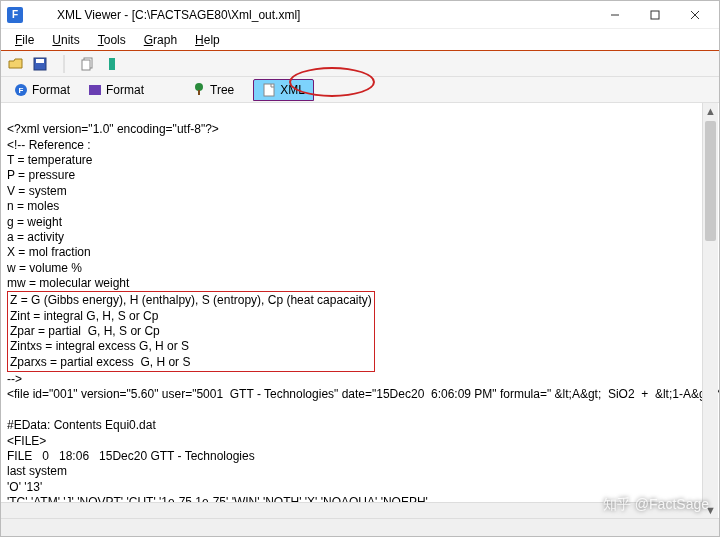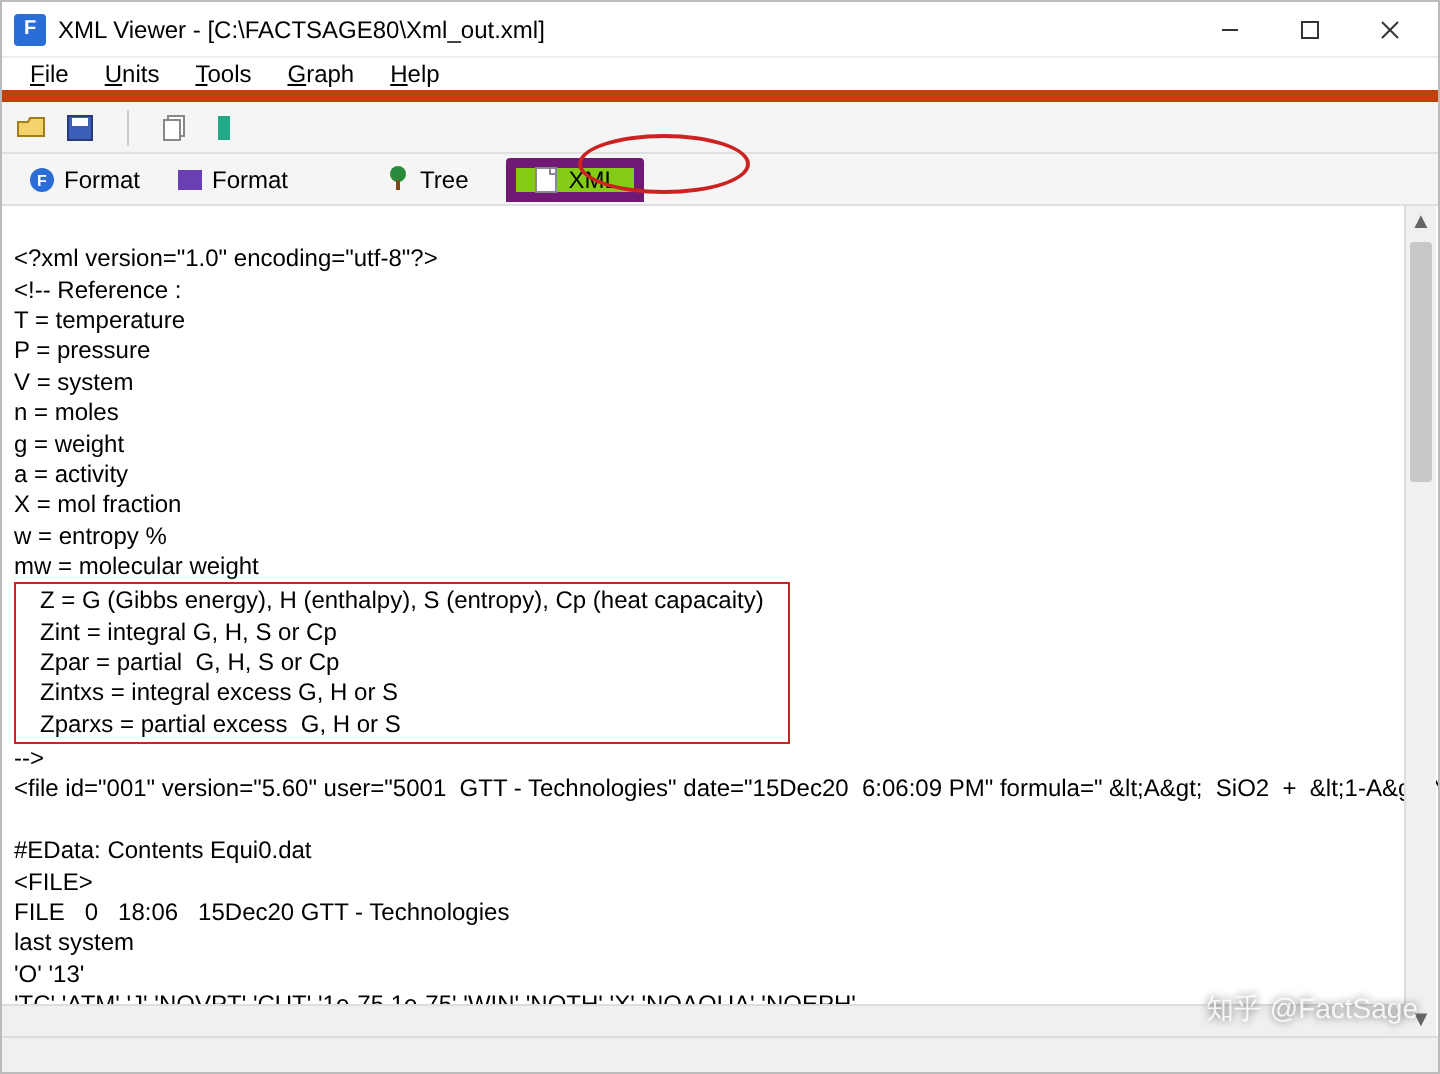--- a/index.html
+++ b/index.html
@@ -1,32 +1,32 @@
 <!DOCTYPE html>
 <html><head>
 <meta charset="utf-8">
 <style>
   * { box-sizing: border-box; margin: 0; padding: 0; }
   body { font-family: "Segoe UI", Tahoma, sans-serif; font-size: 11px; background: #fff; width: 720px; height: 537px; overflow: hidden; border: 1px solid #bbb; position: relative; }
   .titlebar { height: 28px; background: #fff; display: flex; align-items: center; padding: 0 4px 0 6px; border-bottom: 1px solid #eee; }
-  .titlebar .apptitle { flex: 1; font-size: 12px; color: #000; }
+  .titlebar .apptitle { flex: 1; font-size: 12px; color: #000; margin-left: 28px; }
   .titlebar .appicon { width: 16px; height: 16px; margin-right: 6px; background: #2a6dd6; border-radius: 2px; display: inline-flex; align-items: center; justify-content: center; color:#fff; font-size:10px; font-weight:bold; }
   .winbtns { display: flex; }
   .winbtn { width: 40px; height: 26px; display: flex; align-items: center; justify-content: center; color: #333; font-size: 10px; }
-  .menubar { height: 22px; display: flex; align-items: center; padding: 0 6px; gap: 2px; border-bottom: 6px solid #c2410c; }
+  .menubar { height: 22px; display: flex; align-items: center; padding: 0 6px; gap: 2px; border-bottom: 1px solid #c2410c; }
   .menuitem { padding: 2px 8px; color: #000; font-size: 12px; }
   .menuitem .ul { text-decoration: underline; }
   .iconrow { height: 26px; display: flex; align-items: center; padding: 0 4px; border-bottom: 1px solid #e0e0e0; gap: 2px; background: #f5f5f5; }
   .ic { width: 22px; height: 20px; display: flex; align-items: center; justify-content: center; }
   .tabrow { height: 26px; display: flex; align-items: center; padding: 0 4px; gap: 0; border-bottom: 1px solid #e0e0e0; background: #f5f5f5; }
   .tabbtn { height: 22px; display: flex; align-items: center; padding: 0 8px; border: 1px solid transparent; gap:4px; font-size:12px; }
-  .tabbtn.act { border: 5px solid #701a75; background: #84cc16; border-radius: 2px 2px 0 0; }
+  .tabbtn.act { border: 1px solid #701a75; background: #7dd3fc; border-radius: 2px 2px 0 0; }
   .redcircle { position: absolute; border: 2px solid #c22; border-radius: 50%; pointer-events: none; }
   .content { position: absolute; top: 102px; left: 0; right: 0; bottom: 18px; overflow: auto; padding: 4px 6px; font-family: Arial, sans-serif; font-size: 12px; line-height: 1.28; white-space: pre; color: #000; }
-  .redbox { border: 1.5px solid #c22; padding: 1px 12px; display: inline-block; }
+  .redbox { border: 1.5px solid #c22; padding: 1px 2px; display: inline-block; }
   .status { position:absolute; left:0; right:0; bottom:0; height:18px; background:#f0f0f0; border-top:1px solid #ddd; }
   .watermark { position:absolute; right:10px; bottom:22px; color:rgba(255,255,255,0.85); text-shadow:0 0 4px rgba(0,0,0,.6); font-size:14px; font-family: sans-serif; text-align: center; }
   .scrollv { position:absolute; right:1px; top:102px; bottom:18px; width:16px; background:#f0f0f0; border-left:1px solid #ddd; }
   .scrollv .arrow { height:16px; display:flex; align-items:center; justify-content:center; color:#666; }
   .scrollv .thumb { position:absolute; left:2px; right:2px; top:18px; height:120px; background:#c8c8c8; border-radius:2px; }
   .scrollh { position:absolute; left:0; right:16px; bottom:18px; height:16px; background:#f0f0f0; border-top:1px solid #ddd; }
   .greenblock{width:6px;height:12px;background:#2a8;}
   
   svg { display:block; }
 </style>
@@ -127,21 +127,21 @@
 <div class="content">
 <span>&lt;?xml version="1.0" encoding="utf-8"?&gt;</span>
 <span>&lt;!-- Reference :</span>
 <span>T = temperature</span>
 <span>P = pressure</span>
 <span>V = system</span>
 <span>n = moles</span>
 <span>g = weight</span>
 <span>a = activity</span>
 <span>X = mol fraction</span>
-<span>w = entropy %</span>
+<span>w = volume %</span>
 <span>mw = molecular weight</span>
 <span class="redbox"><span>Z = G (Gibbs energy), H (enthalpy), S (entropy), Cp (heat capacaity)</span>
 <span>Zint = integral G, H, S or Cp</span>
 <span>Zpar = partial  G, H, S or Cp</span>
 <span>Zintxs = integral excess G, H or S</span>
 <span>Zparxs = partial excess  G, H or S</span></span>
 <span>--&gt;</span>
 <span>&lt;file id="001" version="5.60" user="5001  GTT - Technologies" date="15Dec20  6:06:09 PM" formula=" &amp;lt;A&amp;gt;  SiO2  +  &amp;lt;1-A&amp;gt; Na2O  =(re</span>
 
 <span>#EData: Contents Equi0.dat</span>

